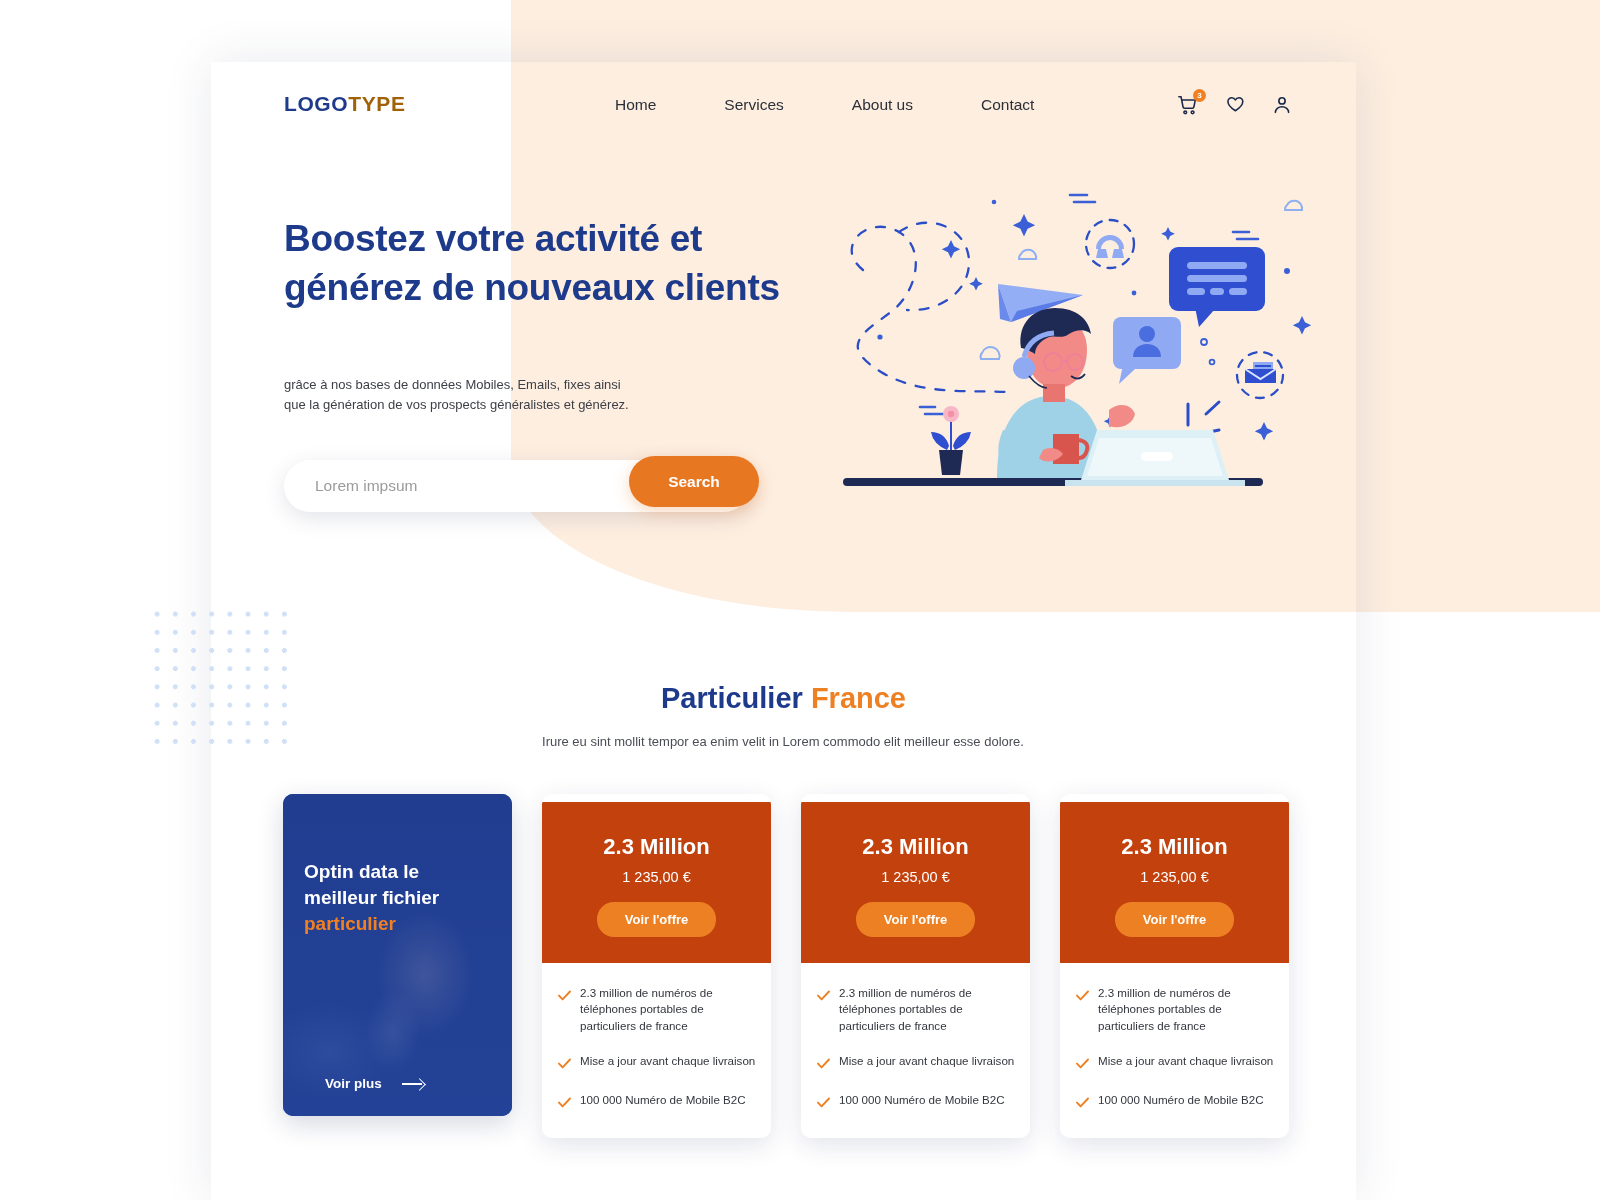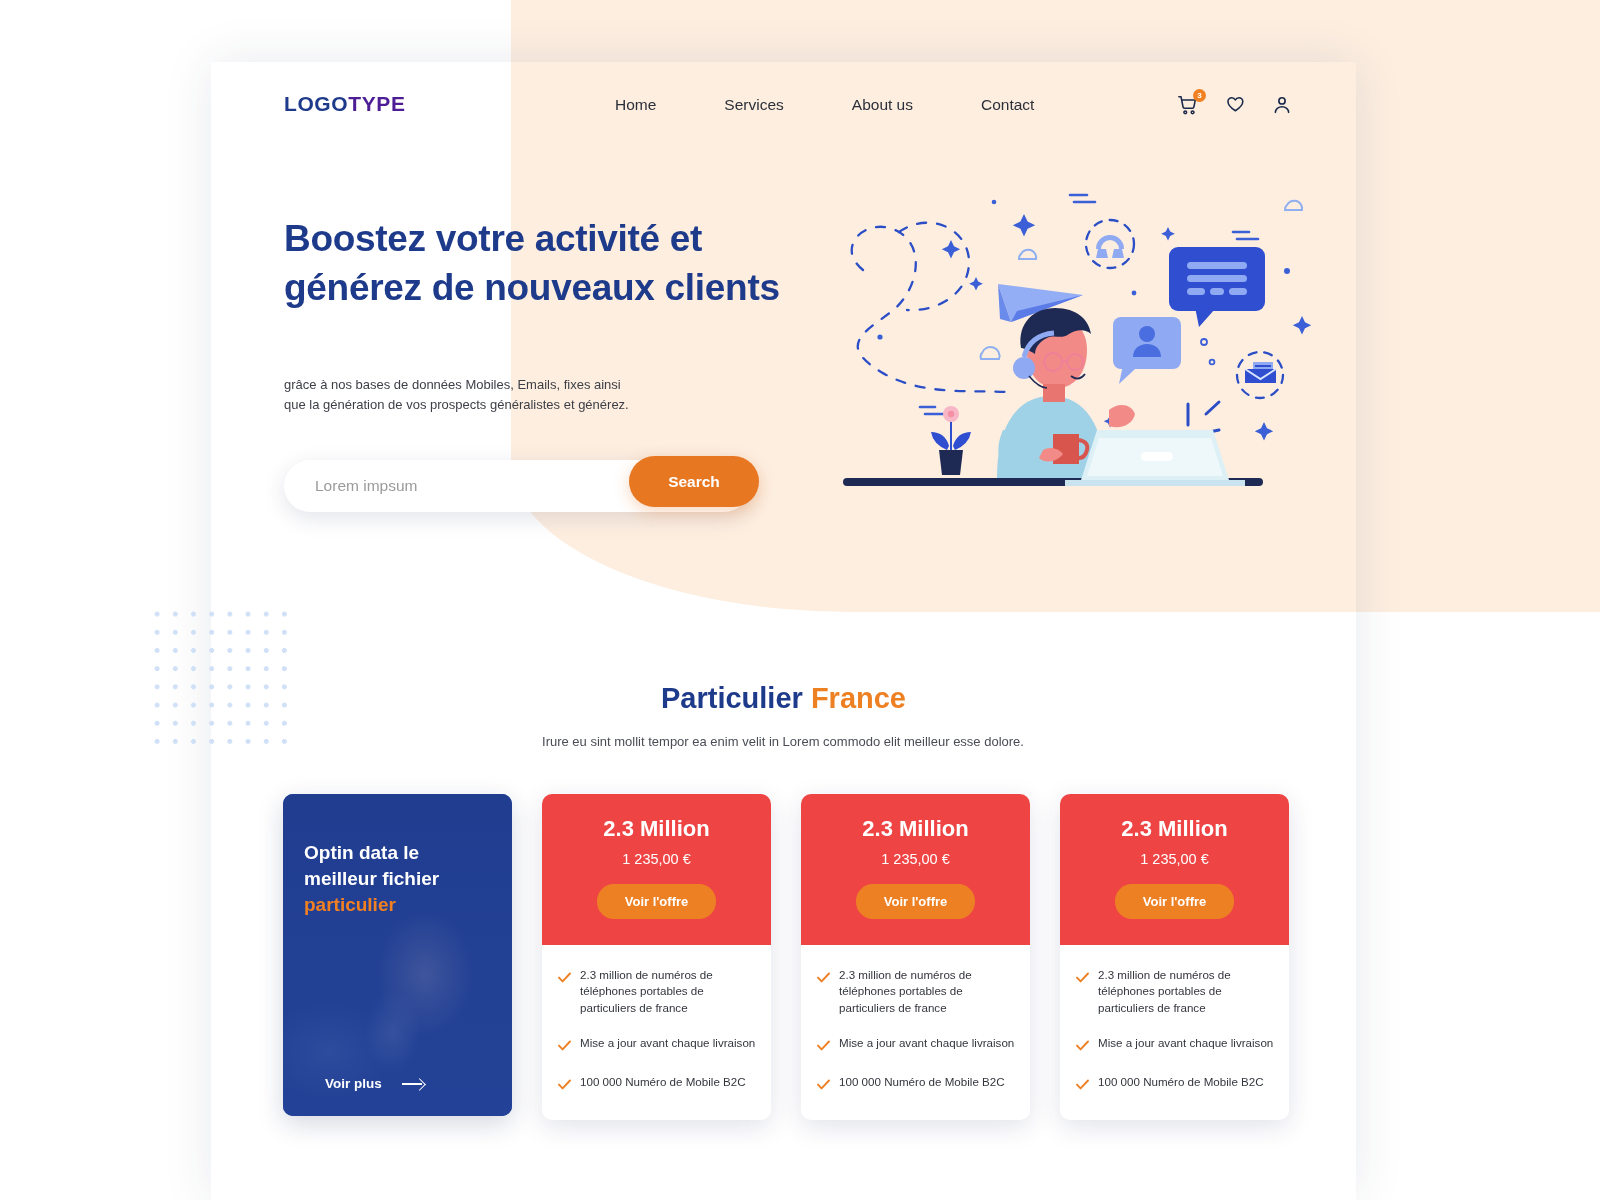--- a/index.html
+++ b/index.html
@@ -60,21 +60,21 @@
     position: absolute;
     left: 0; top: 0;
     width: 1145px; height: 88px;
     display: flex; align-items: center;
   }
   .logo {
     position: absolute; left: 73px; top: 30px;
     font-size: 21px; font-weight: bold; letter-spacing: .6px;
   }
   .logo .b { color: #1e3a8a; }
-  .logo .o { color: #4c1d95; }
+  .logo .o { color: #a16207; }
 
   .nav {
     position: absolute; left: 370px; top: 34px;
     display: flex; gap: 0px;
   }
   .nav a {
     display: block;
     color: #2b2f38; font-size: 15.5px; text-decoration: none;
     padding: 0 34px;
   }
@@ -174,21 +174,21 @@
   .promo .photo {
     position: absolute; inset: 0;
     background:
       radial-gradient(ellipse 70px 90px at 62% 56%, rgba(255,225,215,0.30), transparent 70%),
       radial-gradient(ellipse 40px 60px at 48% 74%, rgba(230,240,255,0.22), transparent 70%),
       radial-gradient(ellipse 90px 70px at 20% 80%, rgba(140,170,230,0.25), transparent 70%),
       linear-gradient(180deg, rgba(35,65,150,0.85), rgba(40,75,165,0.92));
   }
   .promo .ovl { position: absolute; inset: 0; background: rgba(31,58,138,0.55); }
   .promo .ptxt {
-    position: absolute; left: 21px; top: 46px; right: 18px;
+    position: absolute; left: 21px; top: 65px; right: 18px;
     color: #fff; font-size: 19px; font-weight: bold; line-height: 1.38;
   }
   .promo .ptxt .or { color: #f08021; display: block; }
   .promo .plink {
     position: absolute; left: 22px; bottom: 25px;
     color: #fff; font-size: 13.5px; font-weight: bold;
     display: flex; align-items: center; gap: 20px; cursor: pointer; margin-left: 20px;
   }
   .arrow { width: 22px; height: 10px; position: relative; }
   .arrow:before { content:""; position:absolute; left:0; top:4.5px; width:20px; height:1.6px; background:#fff; }
@@ -197,22 +197,22 @@
 
   
   .pcard {
     width: 229px; background: #fff;
     border-radius: 10px; overflow: hidden;
     box-shadow: 0 7px 26px rgba(30,40,90,0.13);
     flex: 0 0 229px;
     align-self: flex-start;
   }
   .pc-head {
-    background: #ef4444; color: #fff;
-    padding: 22px 0 26px; text-align: center;
+    background: #c2410c; color: #fff;
+    padding: 32px 0 26px; text-align: center; margin-top: 8px;
   }
   .pc-amount { font-size: 22px; font-weight: bold; }
   .pc-price  { font-size: 14.5px; margin-top: 9px; font-weight: normal; }
   .pc-btn {
     margin-top: 17px;
     display: inline-block; border: none; border-radius: 17px;
     background: #ee8024; color: #fff;
     font-size: 13px; font-weight: bold;
     padding: 10px 28px; cursor: pointer;
     font-family: "Liberation Sans", sans-serif;

